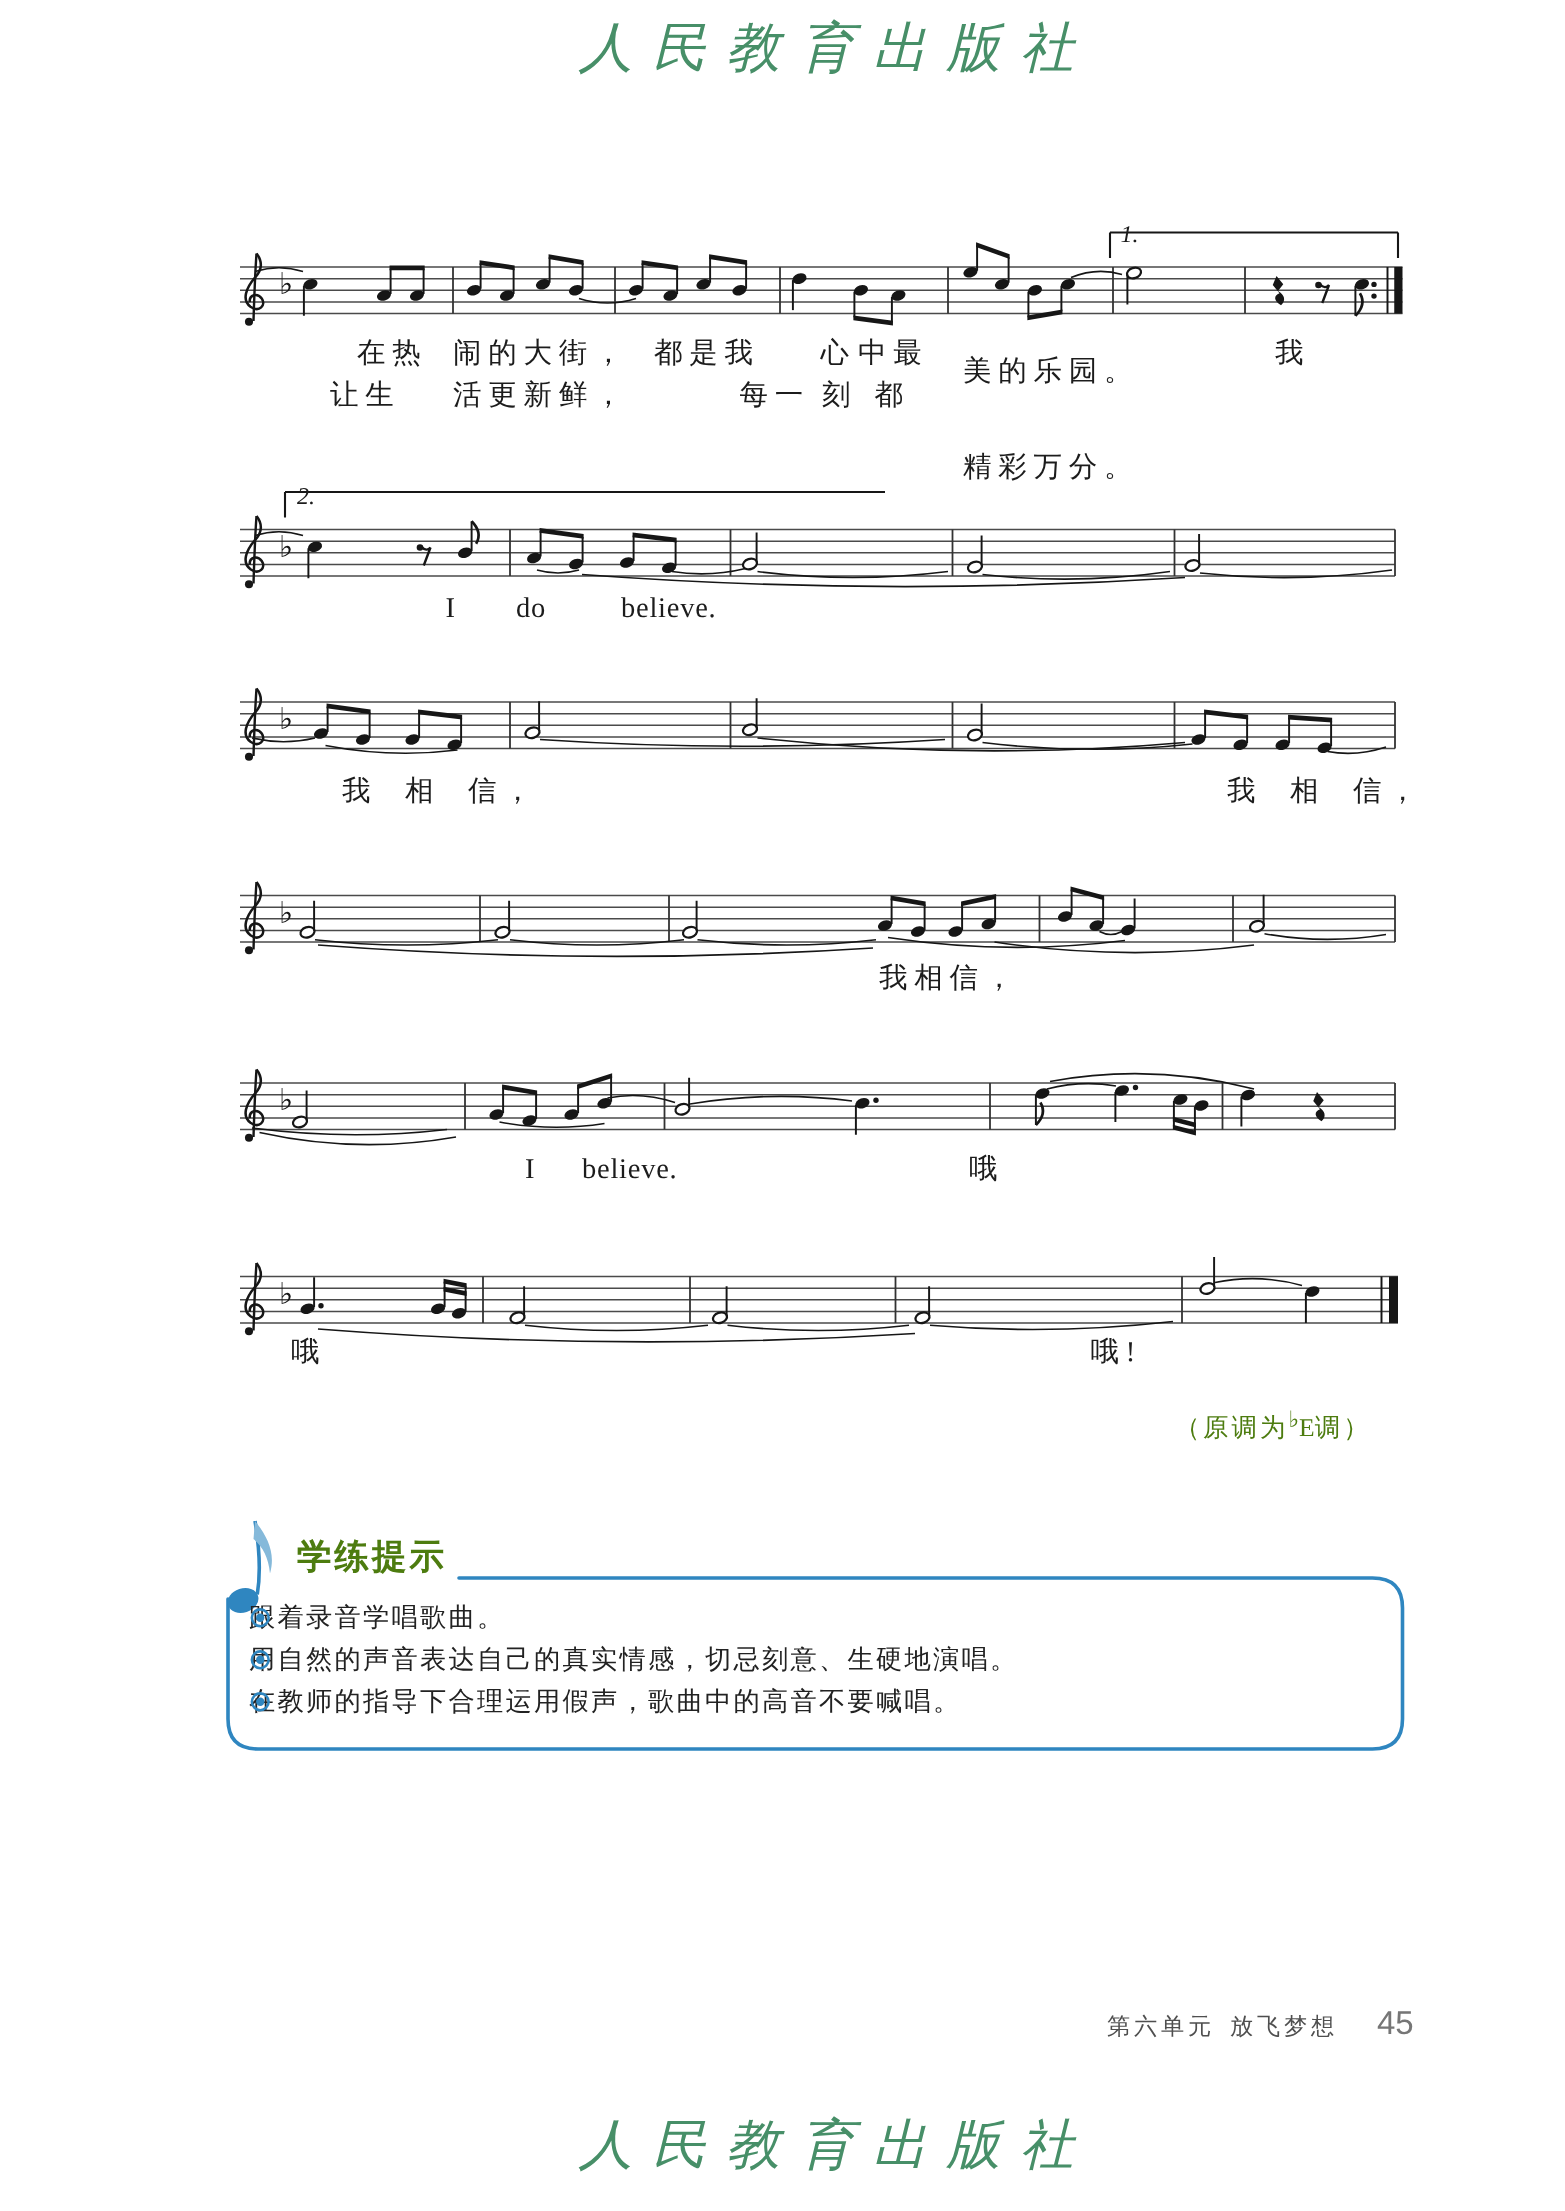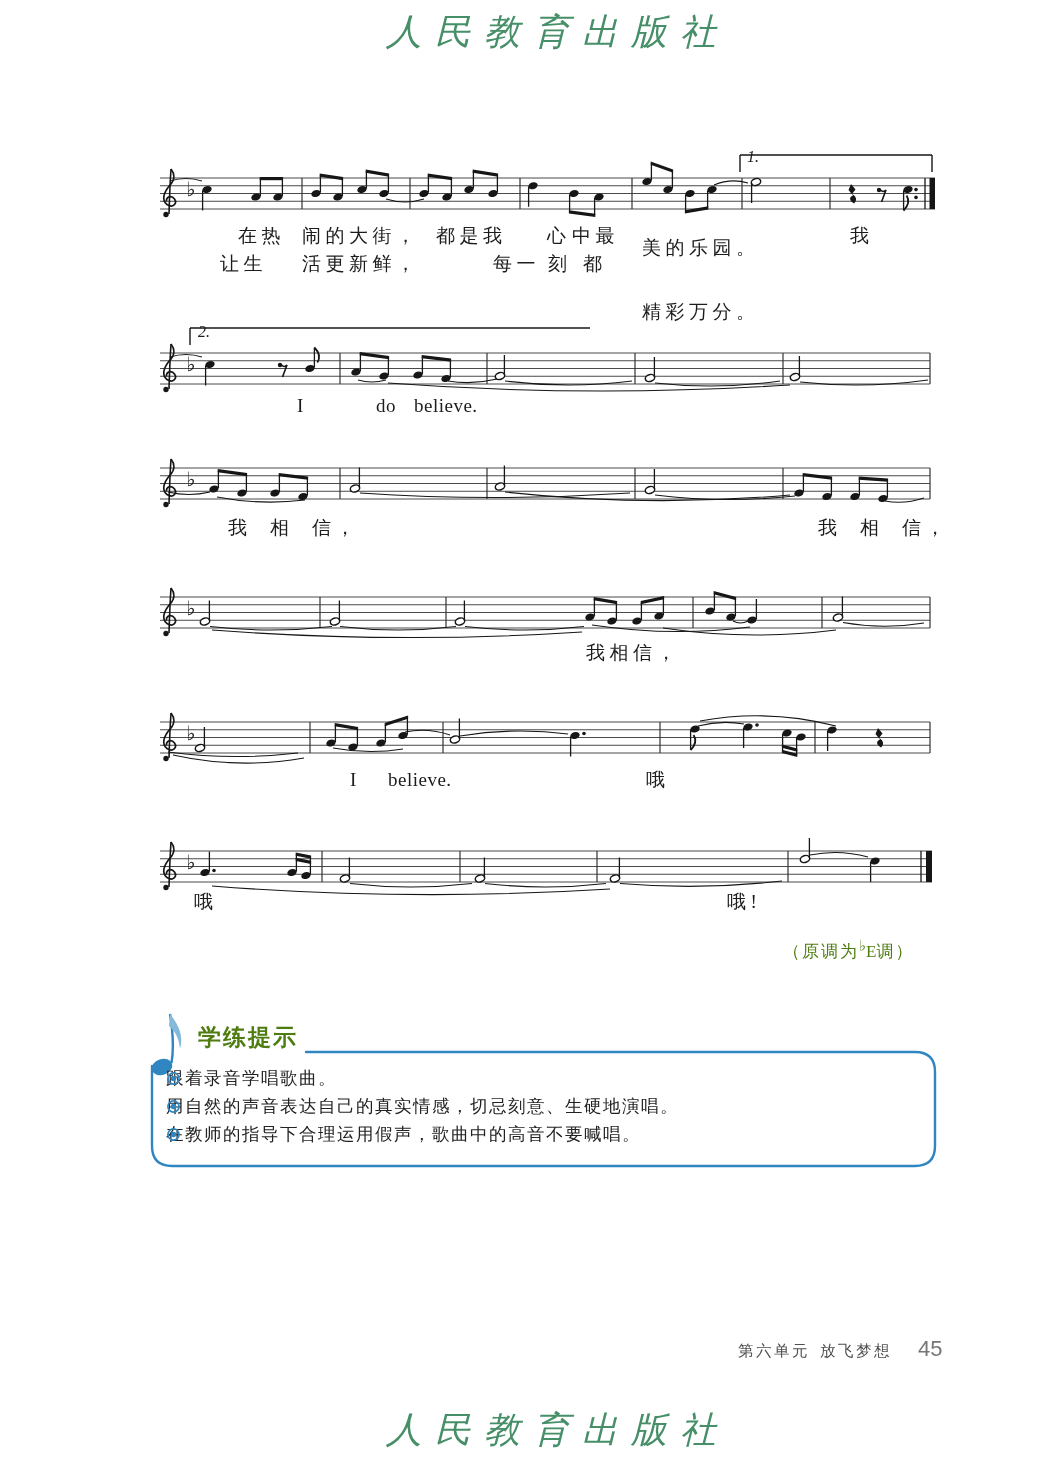--- a/index.html
+++ b/index.html
@@ -394,21 +394,21 @@
       <span class="lyric zh" style="left: 572px; top: 226px;">中最</span>
       <span class="lyric zh" style="left: 642px; top: 226px; margin-top: 12px;">美的乐园。</span>
       <span class="lyric zh" style="left: 850px; top: 226px;">我</span>
       <span class="lyric zh" style="left: 220px; top: 254px; text-align: right;">让生</span>
       <span class="lyric zh" style="left: 302px; top: 254px;">活更新鲜，</span>
       <span class="lyric zh" style="left: 493px; top: 254px;">每一</span>
       <span class="lyric zh" style="left: 548px; top: 254px;">刻</span>
       <span class="lyric zh" style="left: 583px; top: 254px;">都</span>
       <span class="lyric zh" style="left: 642px; top: 254px; margin-top: 48px;">精彩万分。</span>
       <span class="lyric en" style="left: 297px; top: 396px;">I</span>
-      <span class="lyric en" style="left: 344px; top: 396px; margin-left: 32px;">do</span>
+      <span class="lyric en" style="left: 344px; top: 396px;">do</span>
       <span class="lyric en" style="left: 414px; top: 396px;">believe.</span>
       <span class="lyric zh" style="left: 228px; top: 518px;">我</span>
       <span class="lyric zh" style="left: 270px; top: 518px;">相</span>
       <span class="lyric zh" style="left: 312px; top: 518px;">信，</span>
       <span class="lyric zh" style="left: 818px; top: 518px;">我</span>
       <span class="lyric zh" style="left: 860px; top: 518px;">相</span>
       <span class="lyric zh" style="left: 902px; top: 518px;">信，</span>
       <span class="lyric zh" style="left: 586px; top: 643px;">我相信，</span>
       <span class="lyric en" style="left: 350px; top: 770px;">I</span>
       <span class="lyric en" style="left: 388px; top: 770px;">believe.</span>

